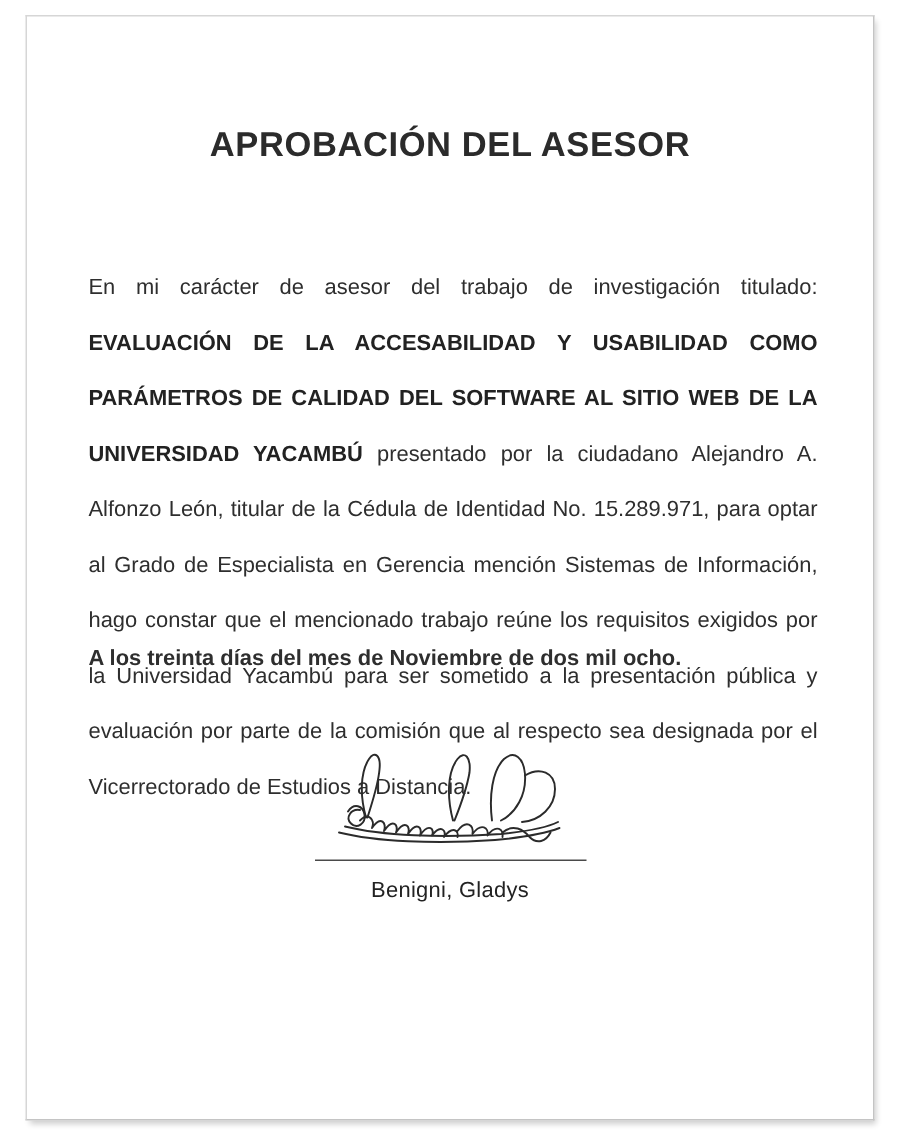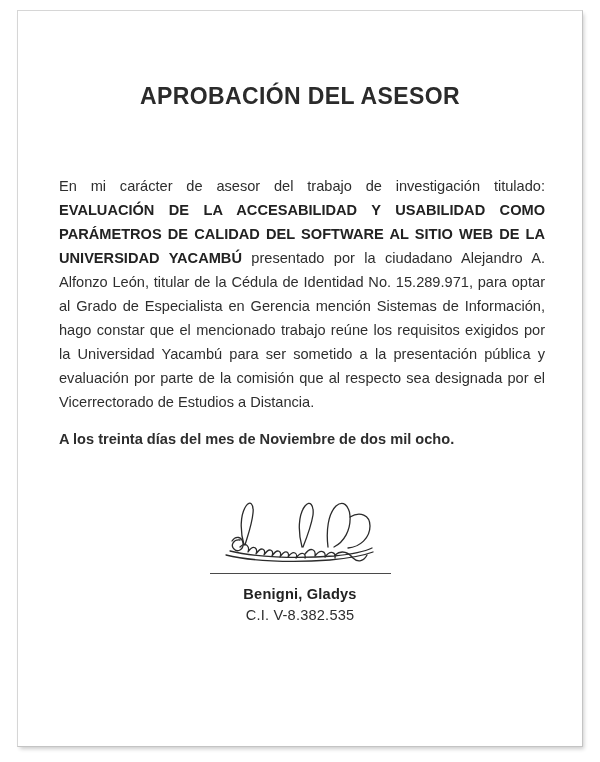--- a/index.html
+++ b/index.html
@@ -53,21 +53,21 @@
   .body-block {
     position: absolute;
     left: 41px;
     top: 163px;
     width: 486px;
   }
 
   p.para {
     margin: 0;
     font-size: 14.6px;
-    line-height: 24px;
+    line-height: 37px;
     color: #2e2e2e;
     text-align: justify;
     text-justify: inter-word;
   }
   p.para .bold {
     font-weight: bold;
     color: #222222;
   }
 
   .date-para {
@@ -102,21 +102,21 @@
   .sign-rule {
     width: 181px;
     height: 0;
     margin: 4px auto 0 auto;
     border-top: 1.6px solid #4a4a4a;
   }
 
   .signer-name {
     margin-top: 12px;
     font-size: 14.6px;
-    font-weight: bold;
+    font-weight: normal;
     color: #222222;
     letter-spacing: 0.2px;
   }
 
   .signer-id {
     margin-top: 5px;
     font-size: 14.6px;
     font-weight: normal;
     color: #2e2e2e;
     letter-spacing: 0.2px;
@@ -155,17 +155,16 @@
 
           <path d="M16 58 C40 64 80 66 120 63 C142 61 155 58 163 55"></path>
           <path d="M20 54 C44 60 84 62 124 59 C144 57 156 54 162 51"></path>
         </g>
       </svg>
 
       <div class="sign-rule"></div>
 
       <div class="signer-name">Benigni, Gladys</div>
 
-      <div class="signer-id">C.I. V-8.382.535</div>
     </div>
 
   </div>
 </div>
 
 </body></html>

